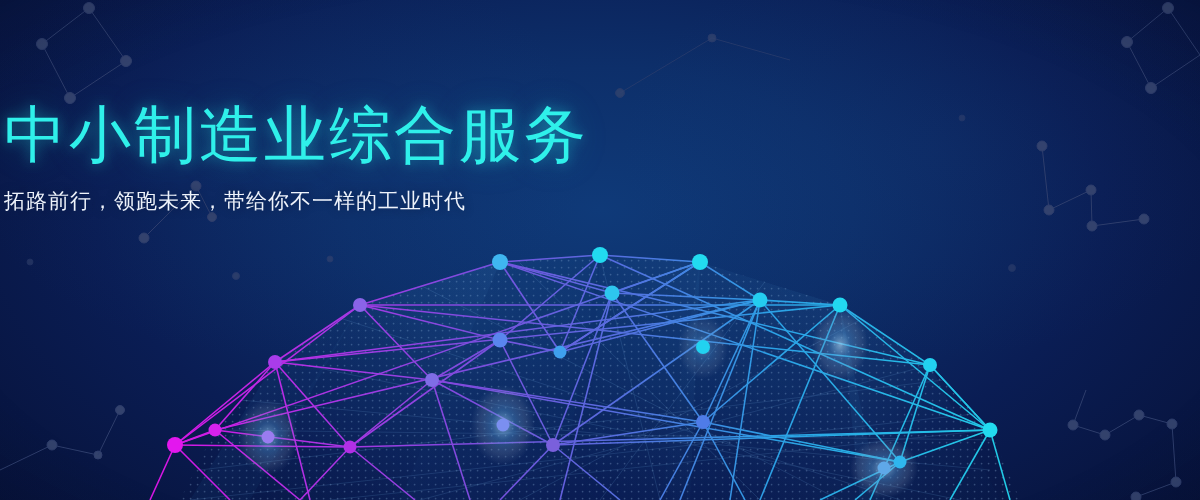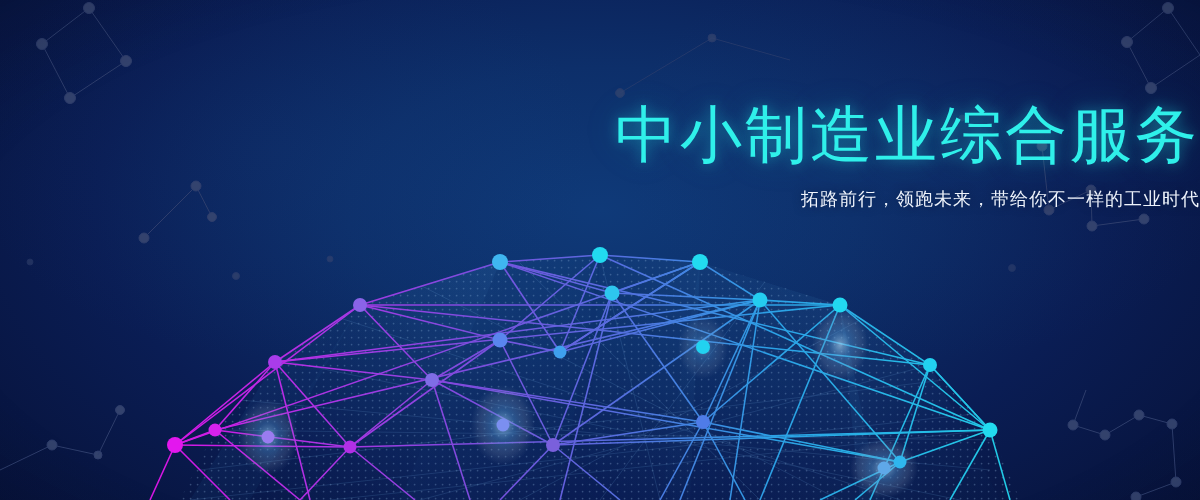--- a/index.html
+++ b/index.html
@@ -28,38 +28,38 @@
     position:absolute; inset:0;
     background:
       radial-gradient(ellipse 38% 60% at 23% 30%, rgba(30,80,150,.10) 0%, rgba(0,0,0,0) 70%),
       radial-gradient(ellipse 38% 60% at 78% 30%, rgba(30,80,150,.10) 0%, rgba(0,0,0,0) 70%);
   }
   svg.layer{position:absolute; inset:0; width:1200px; height:500px; display:block;}
 
   
   .text-wrap{
     position:absolute; left:4px; right:0; top:0;
-    text-align:right;
+    text-align:left;
     z-index:30;
     pointer-events:none;
   }
   .title{
     margin:0;
     padding-top:104px;
     font-size:62px;
     line-height:1;
     font-weight:400;
     letter-spacing:3px;
     color:#2ff0ea;
     text-shadow:0 0 14px rgba(40,230,230,.45), 0 0 34px rgba(30,190,210,.25);
   }
   .subtitle{
     margin:0;
     padding-top:24px;
-    font-size:18px;
+    font-size:21px;
     line-height:1;
     font-weight:400;
     letter-spacing:1px;
     color:#eef3fb;
     text-shadow:0 0 8px rgba(10,30,70,.9);
   }
 </style>
 </head>
 <body>
 

